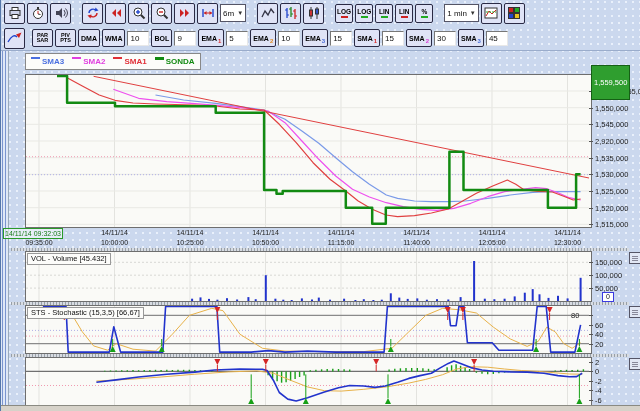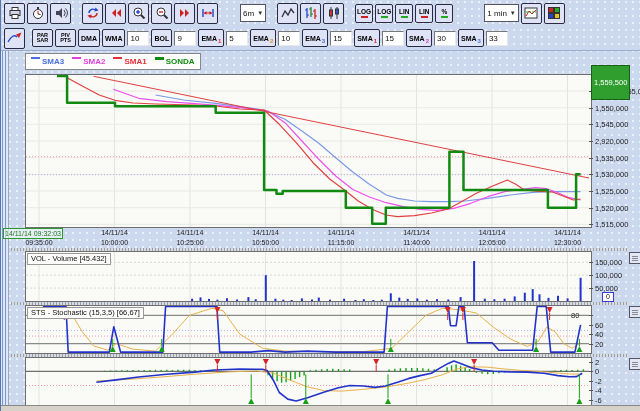--- a/index.html
+++ b/index.html
@@ -9,21 +9,21 @@
        background-image:radial-gradient(circle at 2px 2px,#e9f0fb 1px,transparent 1.4px);
        background-size:7px 7px;border-left:1px solid #5577aa;box-sizing:border-box;}
   .tb{position:absolute;left:0;right:0;display:flex;align-items:center;gap:2px;padding:2px 3px;box-sizing:border-box;}
   #row1{top:0;height:26px;}
   #row2{top:26px;height:25px;border-bottom:1px solid #9aaccb;}
   .btn{height:21px;min-width:21px;background:#dfe3f6;border:1px solid #2a2a44;border-radius:2px;
        display:flex;align-items:center;justify-content:center;padding:0 1px;box-sizing:border-box;cursor:default;}
   .btn svg{display:block;}
   .gap{width:7px;flex:0 0 auto;}
   .dd{background:#fff;border:1px solid #556;height:16px;font-size:8px;display:flex;align-items:center;
-      padding:0 2px;gap:3px;white-space:nowrap;margin-left:20px;}
+      padding:0 2px;gap:3px;white-space:nowrap;}
   .dd .dar{font-size:6px;color:#333;}
   .btn.scale{height:19px;min-width:18px;flex-direction:column;gap:1px;padding:1px;}
   .btn.scale .sl{font-size:6.5px;font-weight:bold;line-height:7px;}
   .btn.scale .sm{width:7px;height:2px;display:block;}
   .btn.ind{height:18px;padding:0 2px;}
   .btn.ind .il{font-size:7px;font-weight:bold;}
   .btn.ind .two{font-size:5.5px;font-weight:bold;line-height:5.5px;text-align:center;}
   .btn.ind .sub{font-size:6px;font-weight:bold;margin:6px 0 0 1px;}
   .field{background:#fff;border:1px solid;border-color:#777 #e8e8e8 #e8e8e8 #777;font-size:8px;
          height:13px;min-width:16px;display:inline-flex;align-items:center;padding:0 2px;}
@@ -287,21 +287,21 @@
         <span class="field">15</span>
         <button class="btn ind">
           <span class="il">SMA</span>
           <span class="sub" style="color:#d940d9">2</span>
         </button>
         <span class="field">30</span>
         <button class="btn ind">
           <span class="il">SMA</span>
           <span class="sub" style="color:#4a6fd9">3</span>
         </button>
-        <span class="field">33</span>
+        <span class="field">45</span>
       </span>
   </div>
 
   <div id="left-strip"></div>
 
   <div id="legend">
       <span class="li">
         <span class="dash" style="background:#4a6fe0;height:2px"></span>
         <span style="color:#4a6fe0">SMA3</span>
       </span>

